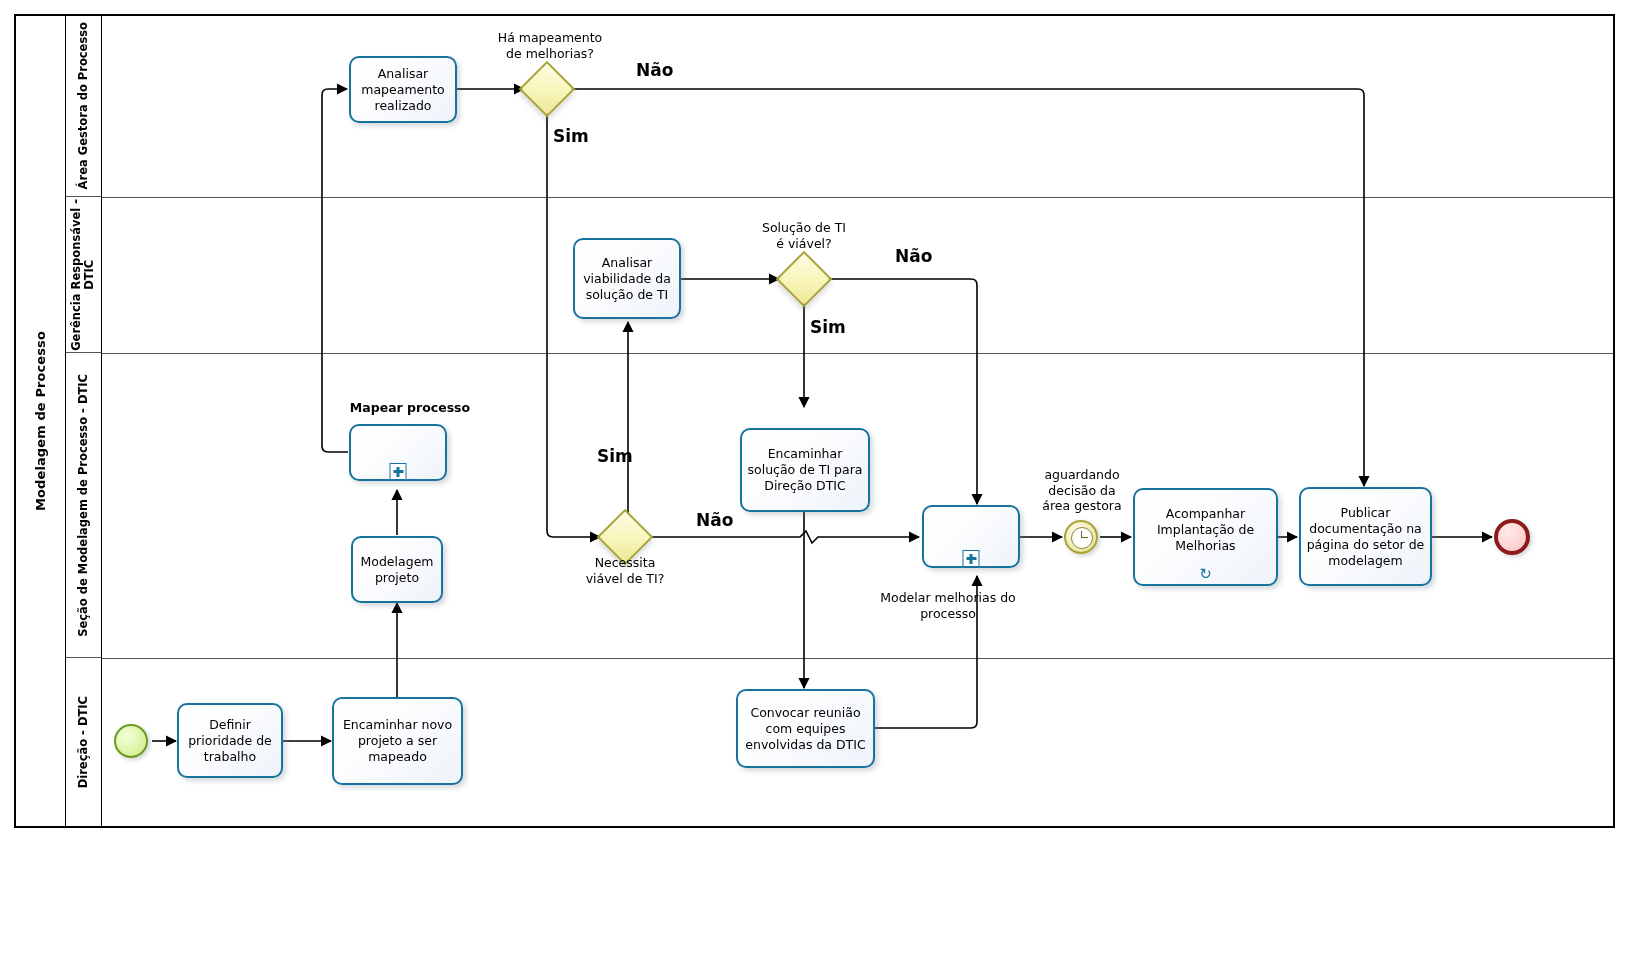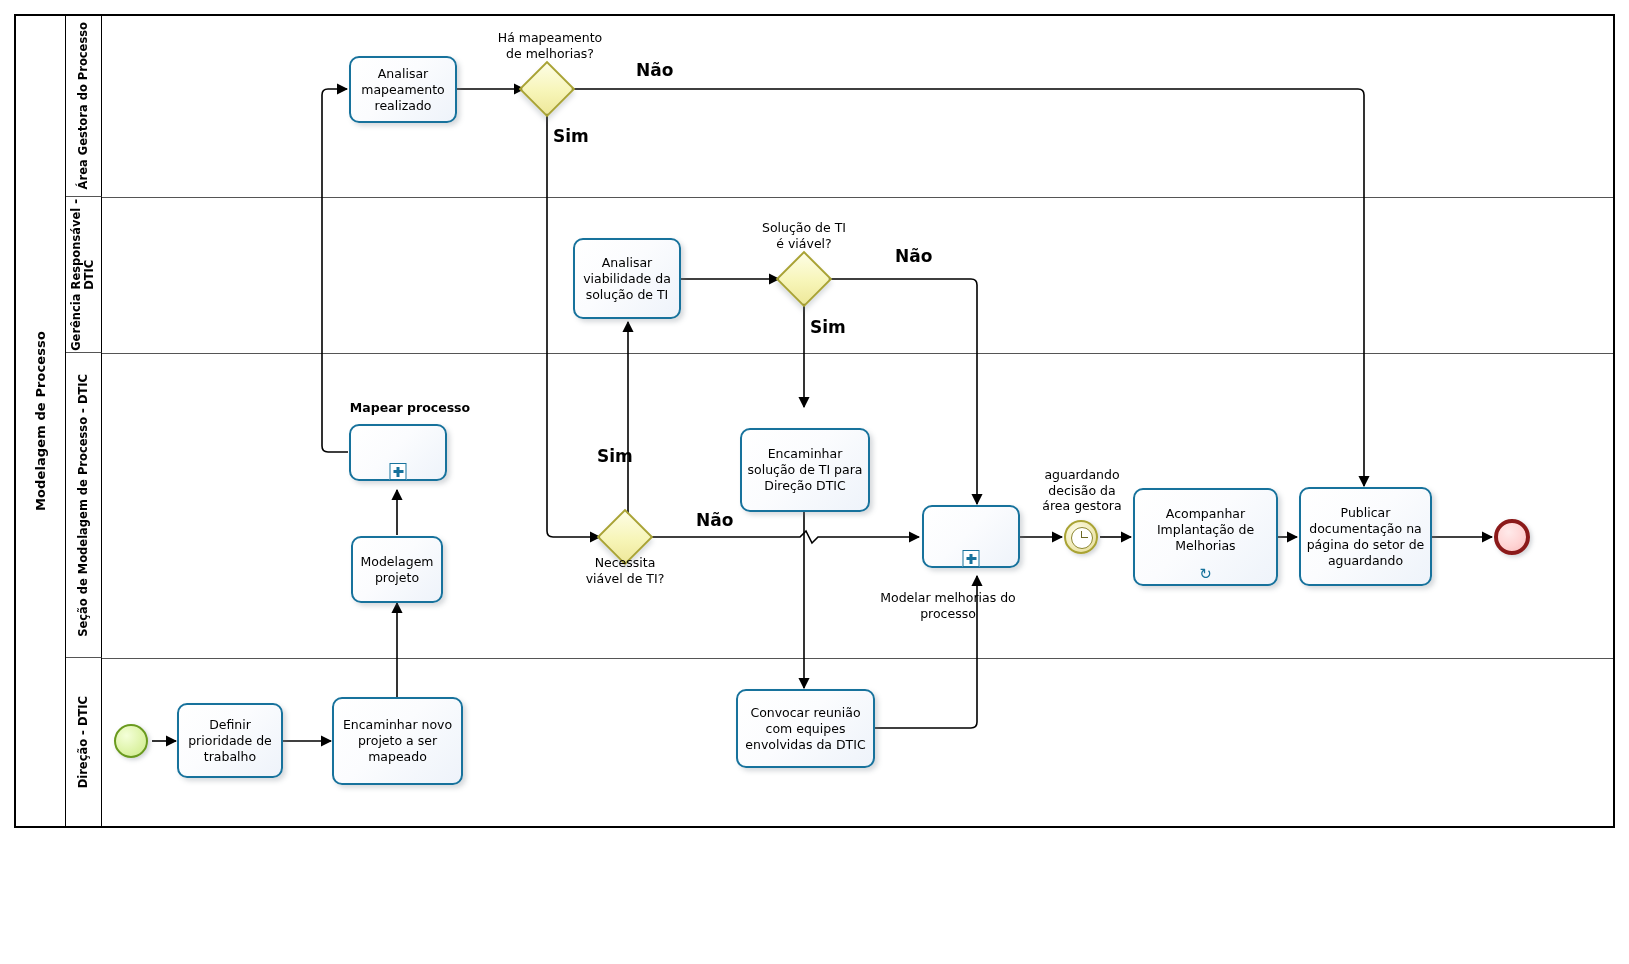--- a/index.html
+++ b/index.html
@@ -341,21 +341,21 @@
     <span style="position: relative; top: -7px; white-space: pre-line;">Acompanhar
 Implantação de
 Melhorias</span>
     <span class="loop-marker">↻</span>
   </div>
 
   <div class="task" style="left:1299px; top:487px; width:133px; height:99px;">
     <span style="white-space: pre-line;">Publicar
 documentação na
 página do setor de
-aguardando</span>
+modelagem</span>
   </div>
 
   <div class="end-event" style="left:1494px; top:519px;"></div>
 
   <div class="start-event" style="left:114px; top:724px;"></div>
 
   <div class="task" style="left:177px; top:703px; width:106px; height:75px;align-items:center;">
     <span style="white-space: pre-line;">Definir
 prioridade de
 trabalho</span>

